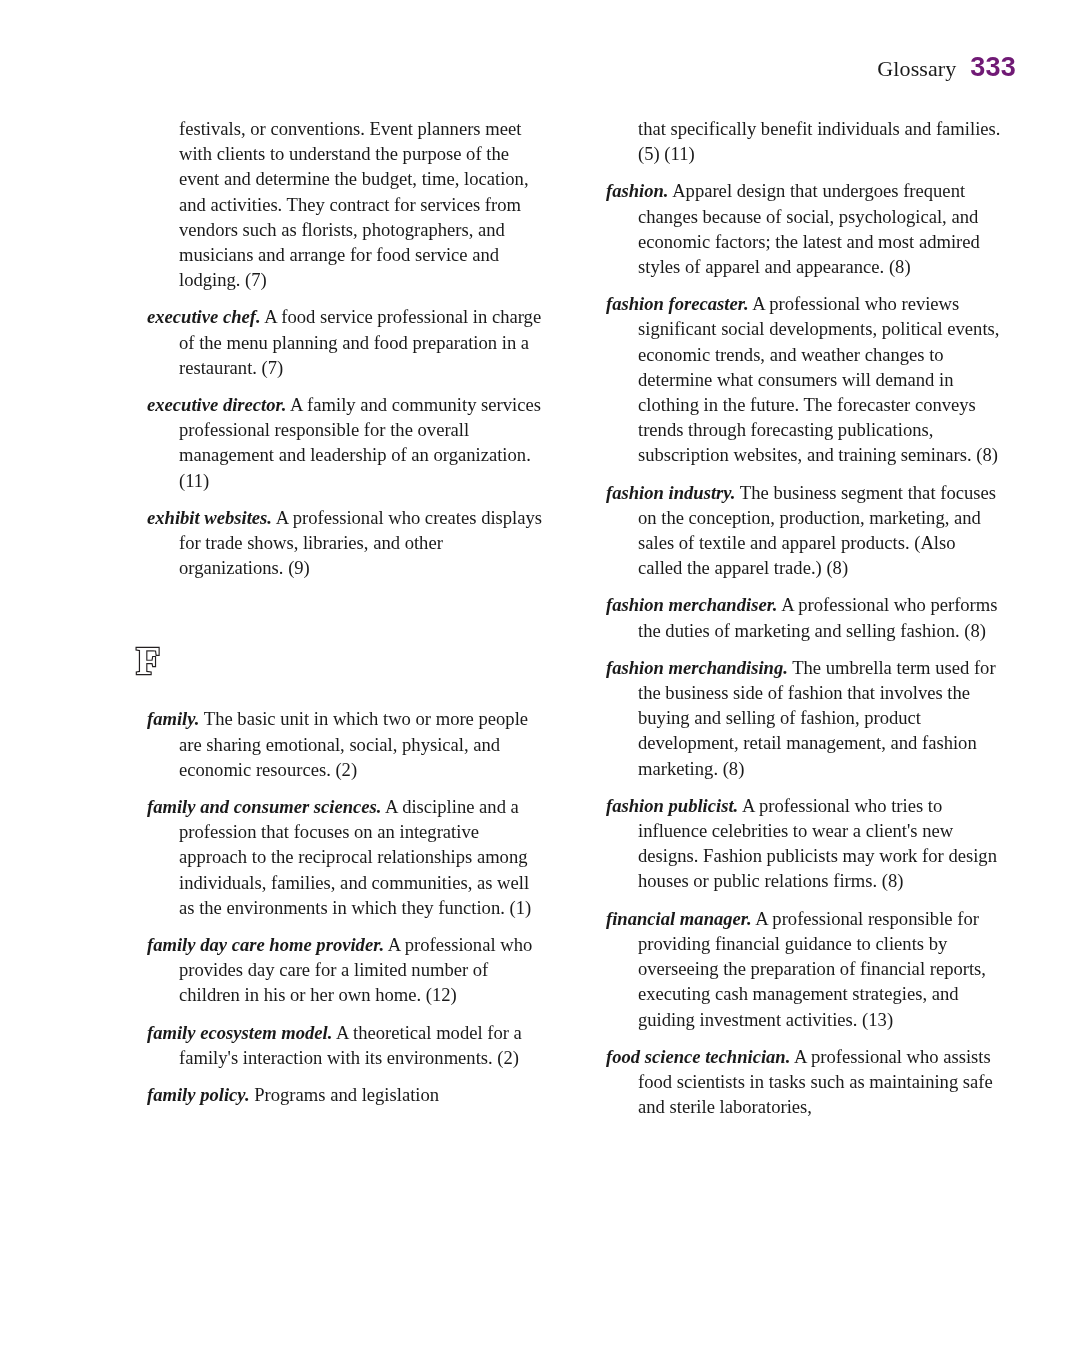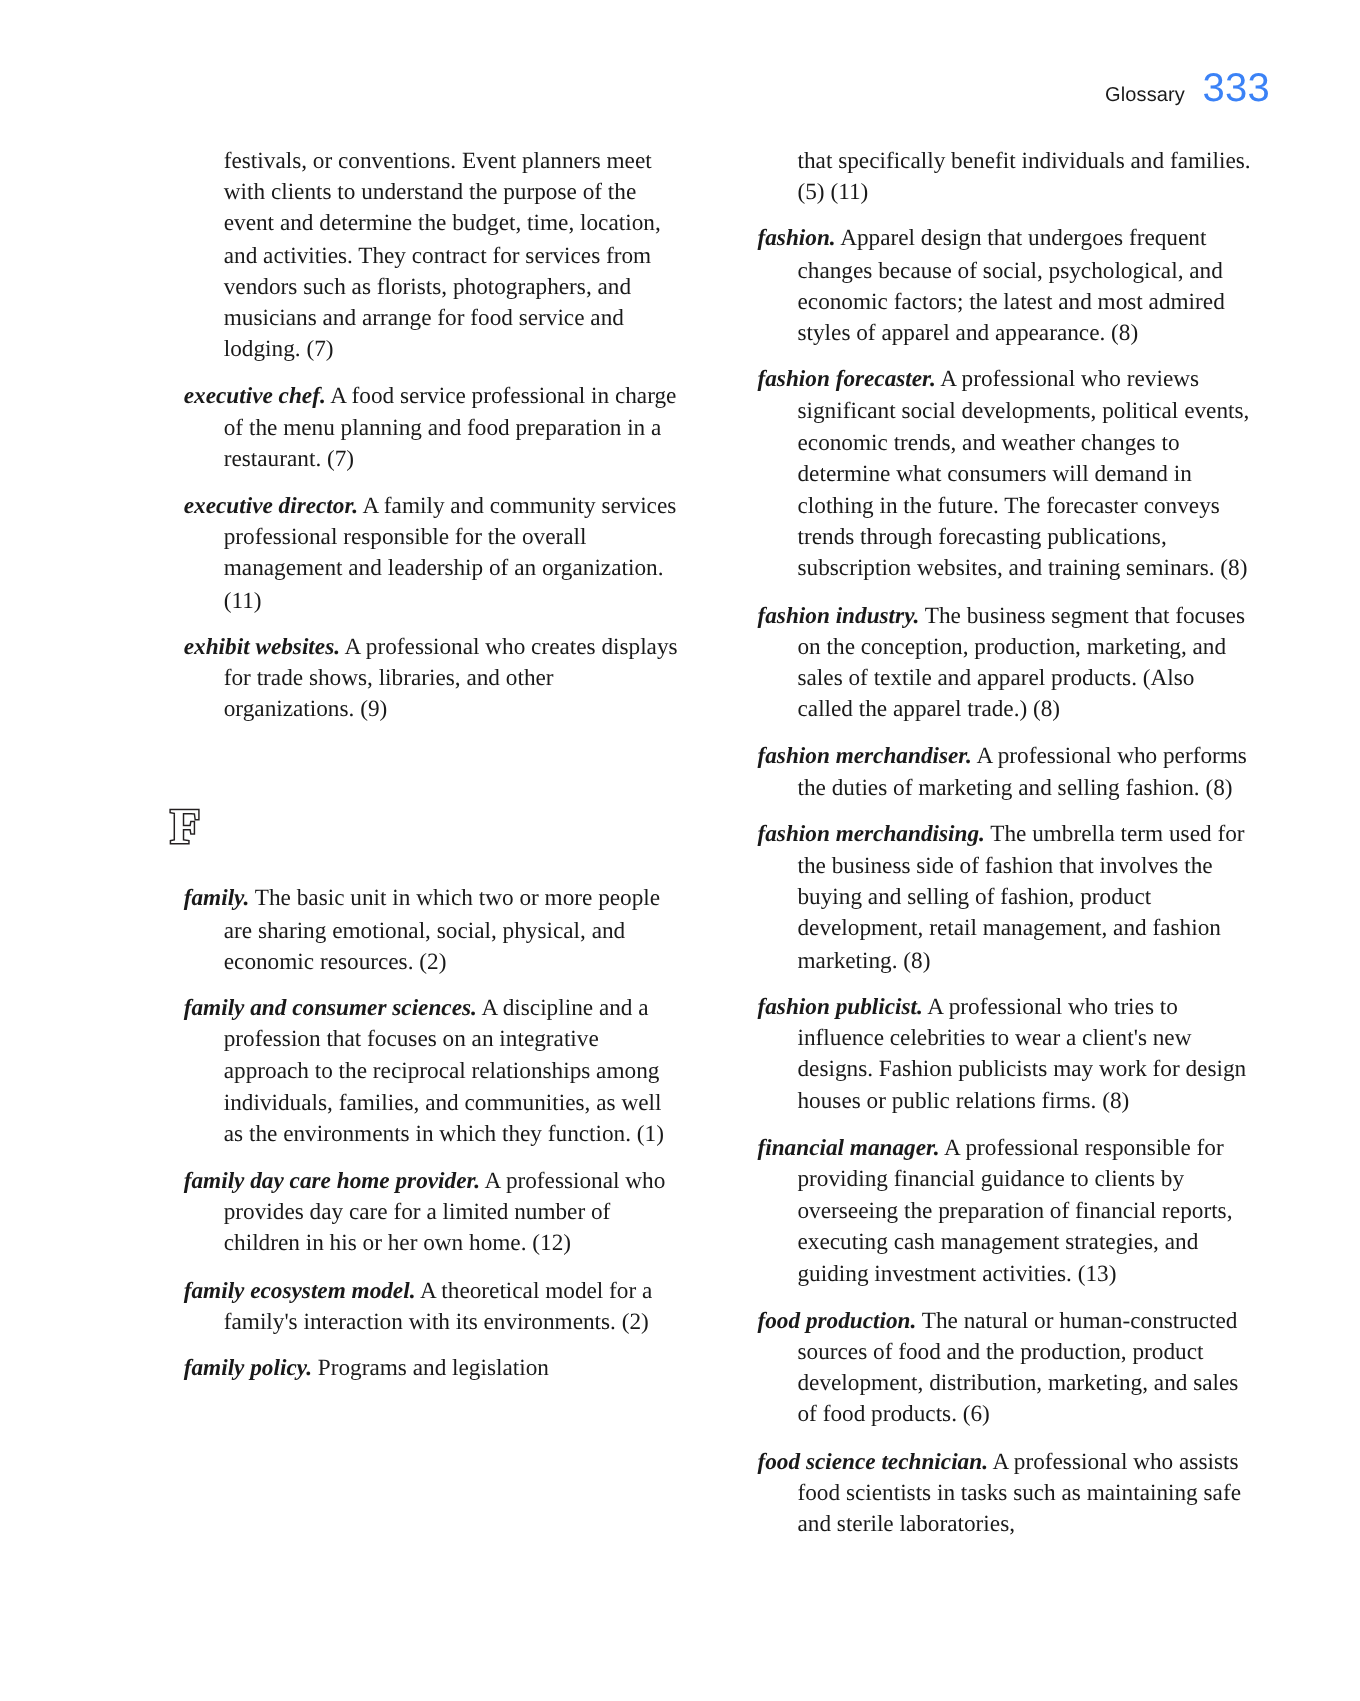--- a/index.html
+++ b/index.html
@@ -21,29 +21,30 @@
   .running-head {
     position: absolute;
     top: 52px;
     right: 72px;
     display: flex;
     align-items: baseline;
     gap: 14px;
     font-family: "Liberation Sans", "DejaVu Sans", sans-serif;
   }
   .running-head .rh-label {
-    font-size: 16px;
+    font-size: 22px;
     font-weight: 400;
     color: #1a1a1a;
     letter-spacing: 0.1px;
+    font-family: Liberation Serif, serif;
   }
   .running-head .rh-folio {
-    font-size: 32px;
-    font-weight: 400;
-    color: #3b82f6;
+    font-size: 27px;
+    font-weight: 700;
+    color: #701a75;
     letter-spacing: 0.2px;
   }
 
   
   .columns {
     position: absolute;
     top: 104px;
     left: 135px;
     width: 880px;
     display: flex;
@@ -127,18 +128,17 @@
       </div>
     <div class="column">
         <p class="entry continuation"><span class="def">that specifically benefit individuals and families. (5) (11)</span></p>
         <p class="entry"><span class="term">fashion.</span> <span class="def">Apparel design that undergoes frequent changes because of social, psychological, and economic factors; the latest and most admired styles of apparel and appearance. (8)</span></p>
         <p class="entry"><span class="term">fashion forecaster.</span> <span class="def">A professional who reviews significant social developments, political events, economic trends, and weather changes to determine what consumers will demand in clothing in the future. The forecaster conveys trends through forecasting publications, subscription websites, and training seminars. (8)</span></p>
         <p class="entry"><span class="term">fashion industry.</span> <span class="def">The business segment that focuses on the conception, production, marketing, and sales of textile and apparel products. (Also called the apparel trade.) (8)</span></p>
         <p class="entry"><span class="term">fashion merchandiser.</span> <span class="def">A professional who performs the duties of marketing and selling fashion. (8)</span></p>
         <p class="entry"><span class="term">fashion merchandising.</span> <span class="def">The umbrella term used for the business side of fashion that involves the buying and selling of fashion, product development, retail management, and fashion marketing. (8)</span></p>
         <p class="entry"><span class="term">fashion publicist.</span> <span class="def">A professional who tries to influence celebrities to wear a client's new designs. Fashion publicists may work for design houses or public relations firms. (8)</span></p>
         <p class="entry"><span class="term">financial manager.</span> <span class="def">A professional responsible for providing financial guidance to clients by overseeing the preparation of financial reports, executing cash management strategies, and guiding investment activities. (13)</span></p>
-        <p class="entry"><span class="term">food production.</span> <span class="def">The natural or human-constructed sources of food and the production, product development, distribution, marketing, and sales of food products. (6)</span></p>
         <p class="entry"><span class="term">food science technician.</span> <span class="def">A professional who assists food scientists in tasks such as maintaining safe and sterile laboratories,</span></p>
       </div>
   </div>
 
 </div>
 
 </body></html>

